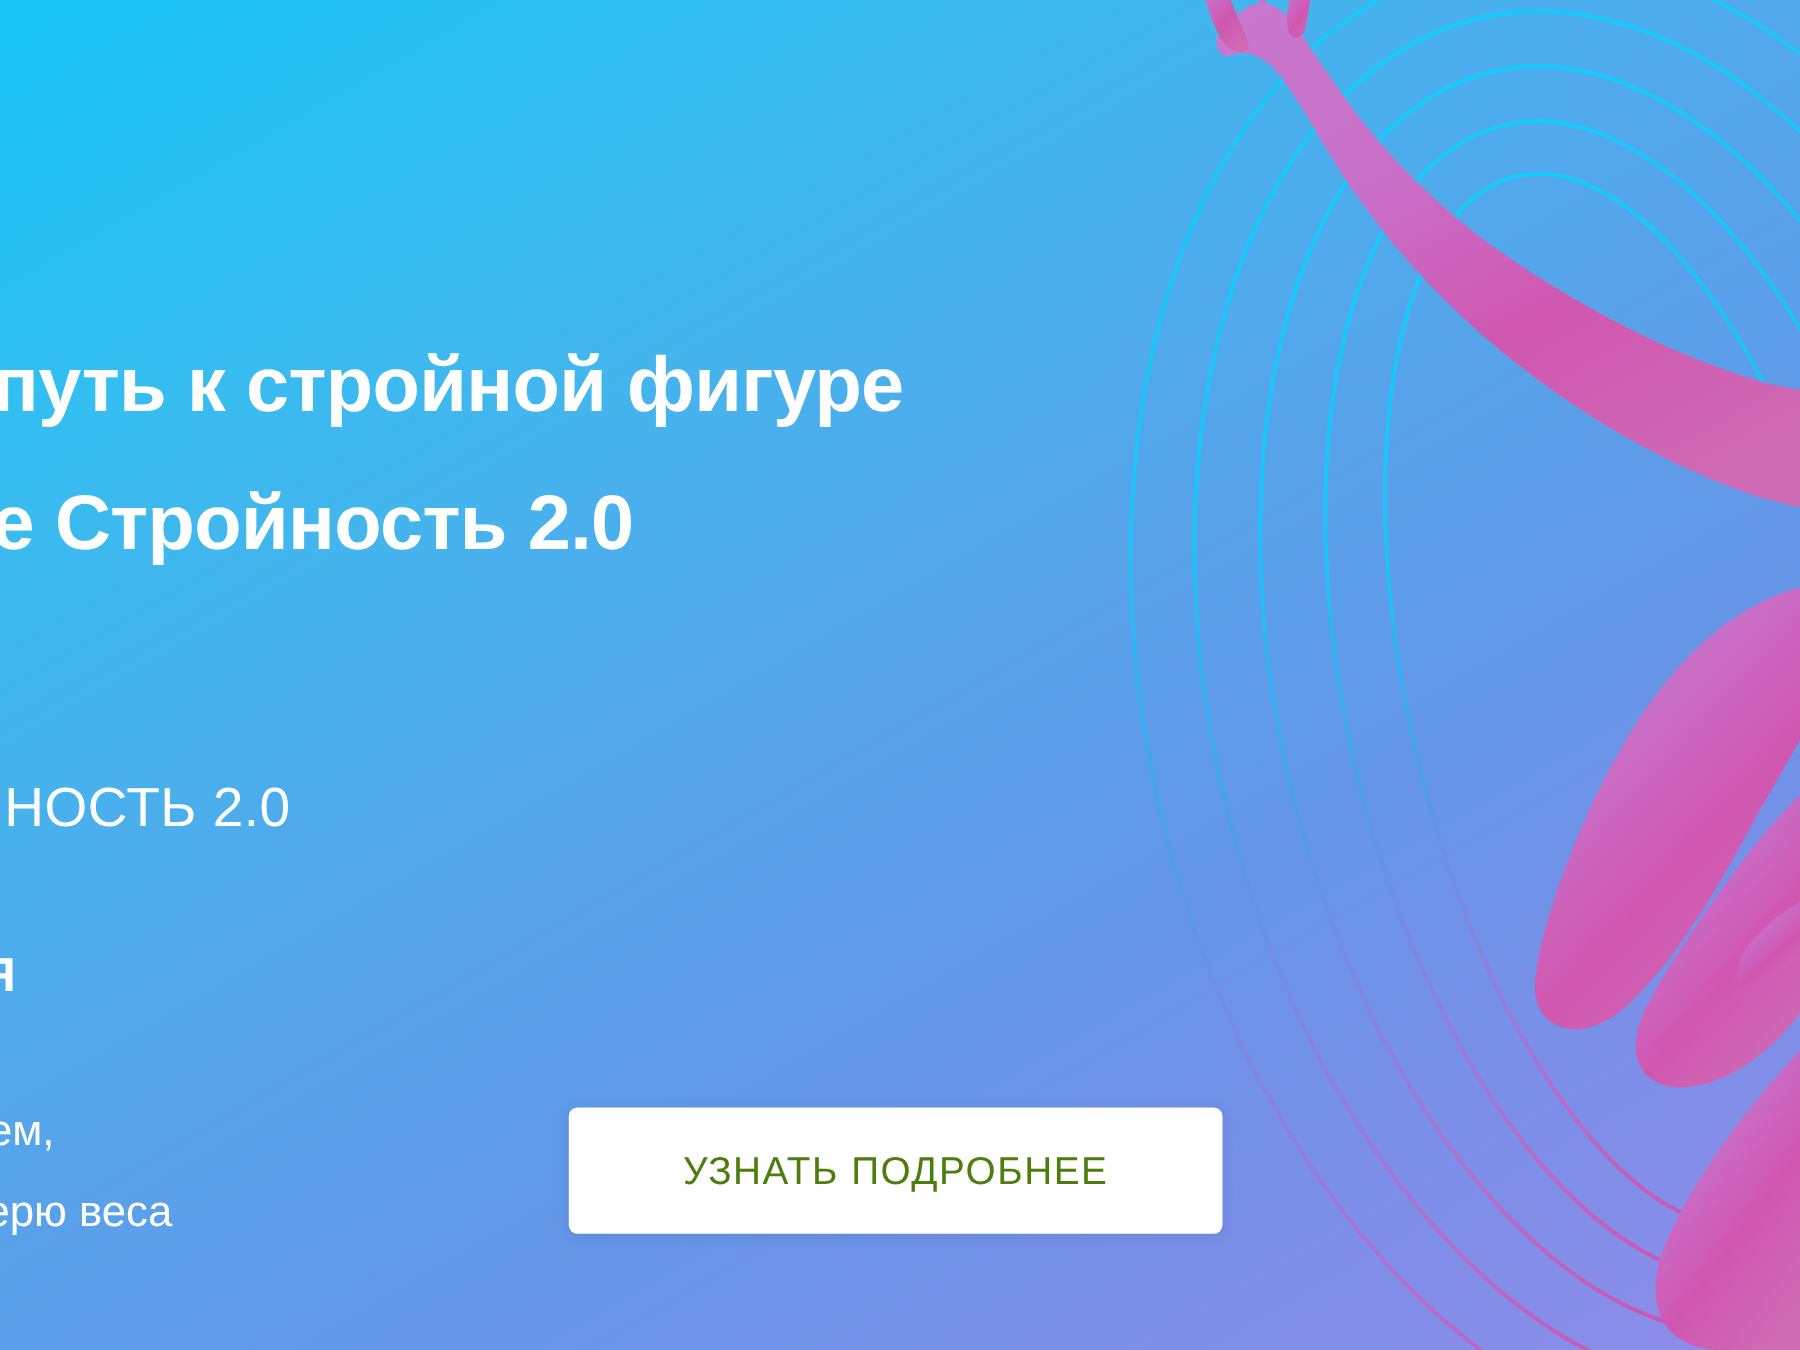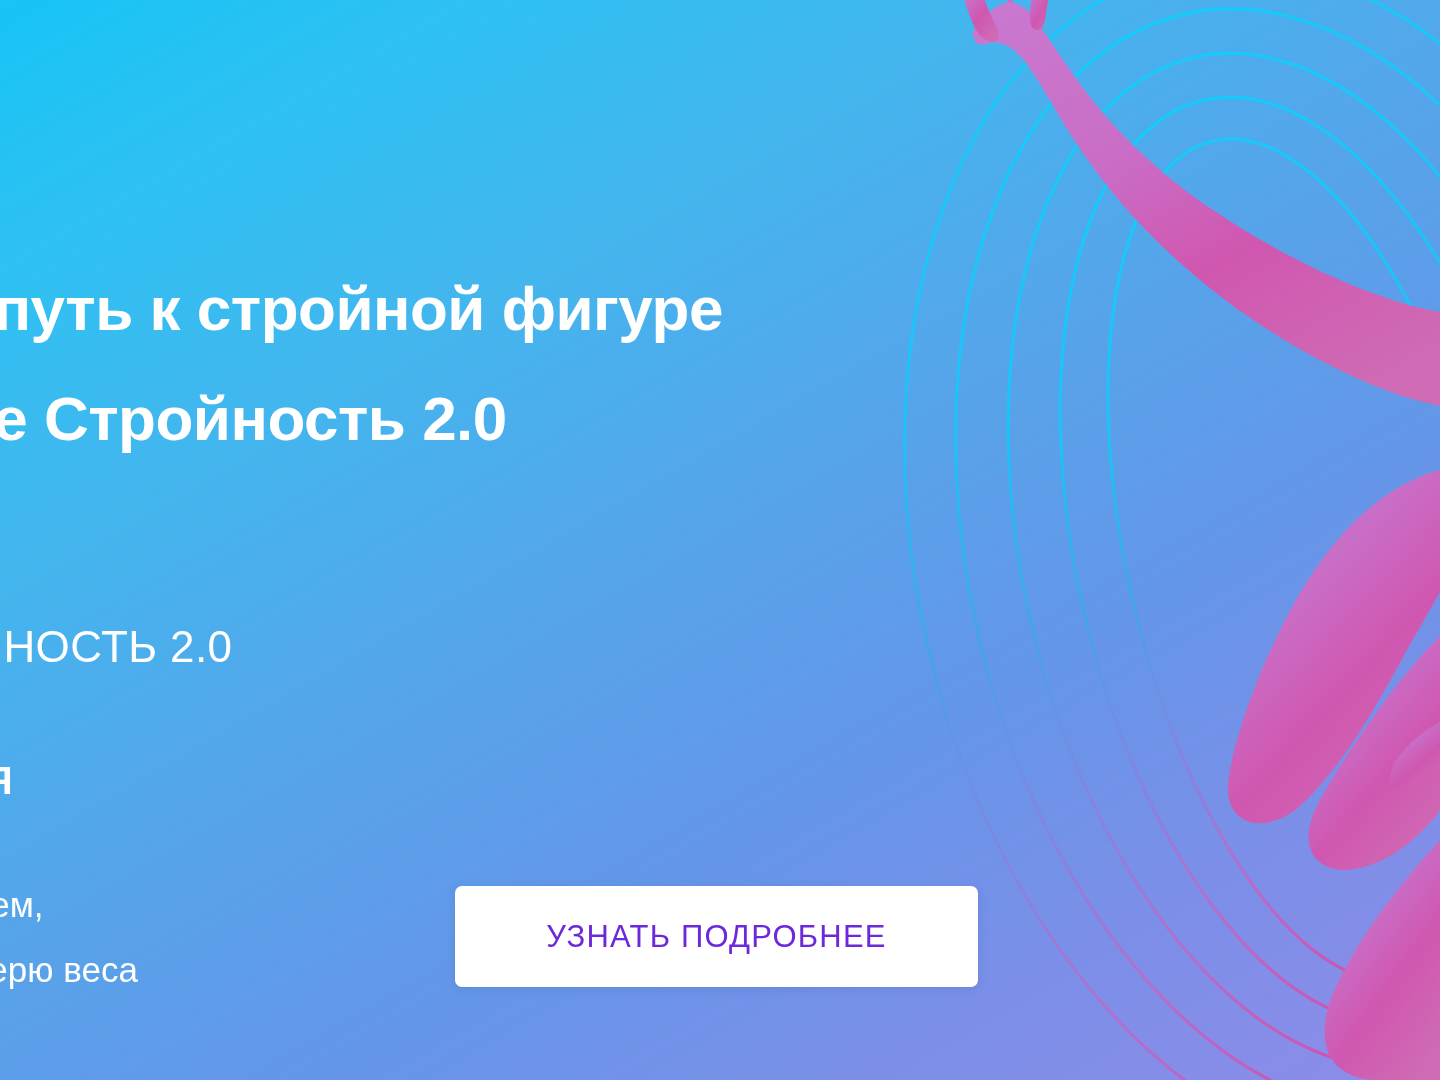--- a/index.html
+++ b/index.html
@@ -98,21 +98,21 @@
   
   .cta-button {
     position: absolute;
     left: 455px;
     top: 886px;
     width: 523px;
     height: 101px;
     background: #ffffff;
     border: none;
     border-radius: 7px;
-    color: #6d28d9;
+    color: #4d7c0f;
     font-family: "Liberation Sans", sans-serif;
     font-size: 31px;
     font-weight: 400;
     letter-spacing: 1.2px;
     cursor: pointer;
     box-shadow: 0 2px 10px rgba(40, 60, 120, 0.13);
     display: flex;
     align-items: center;
     justify-content: center;
     padding: 0;

